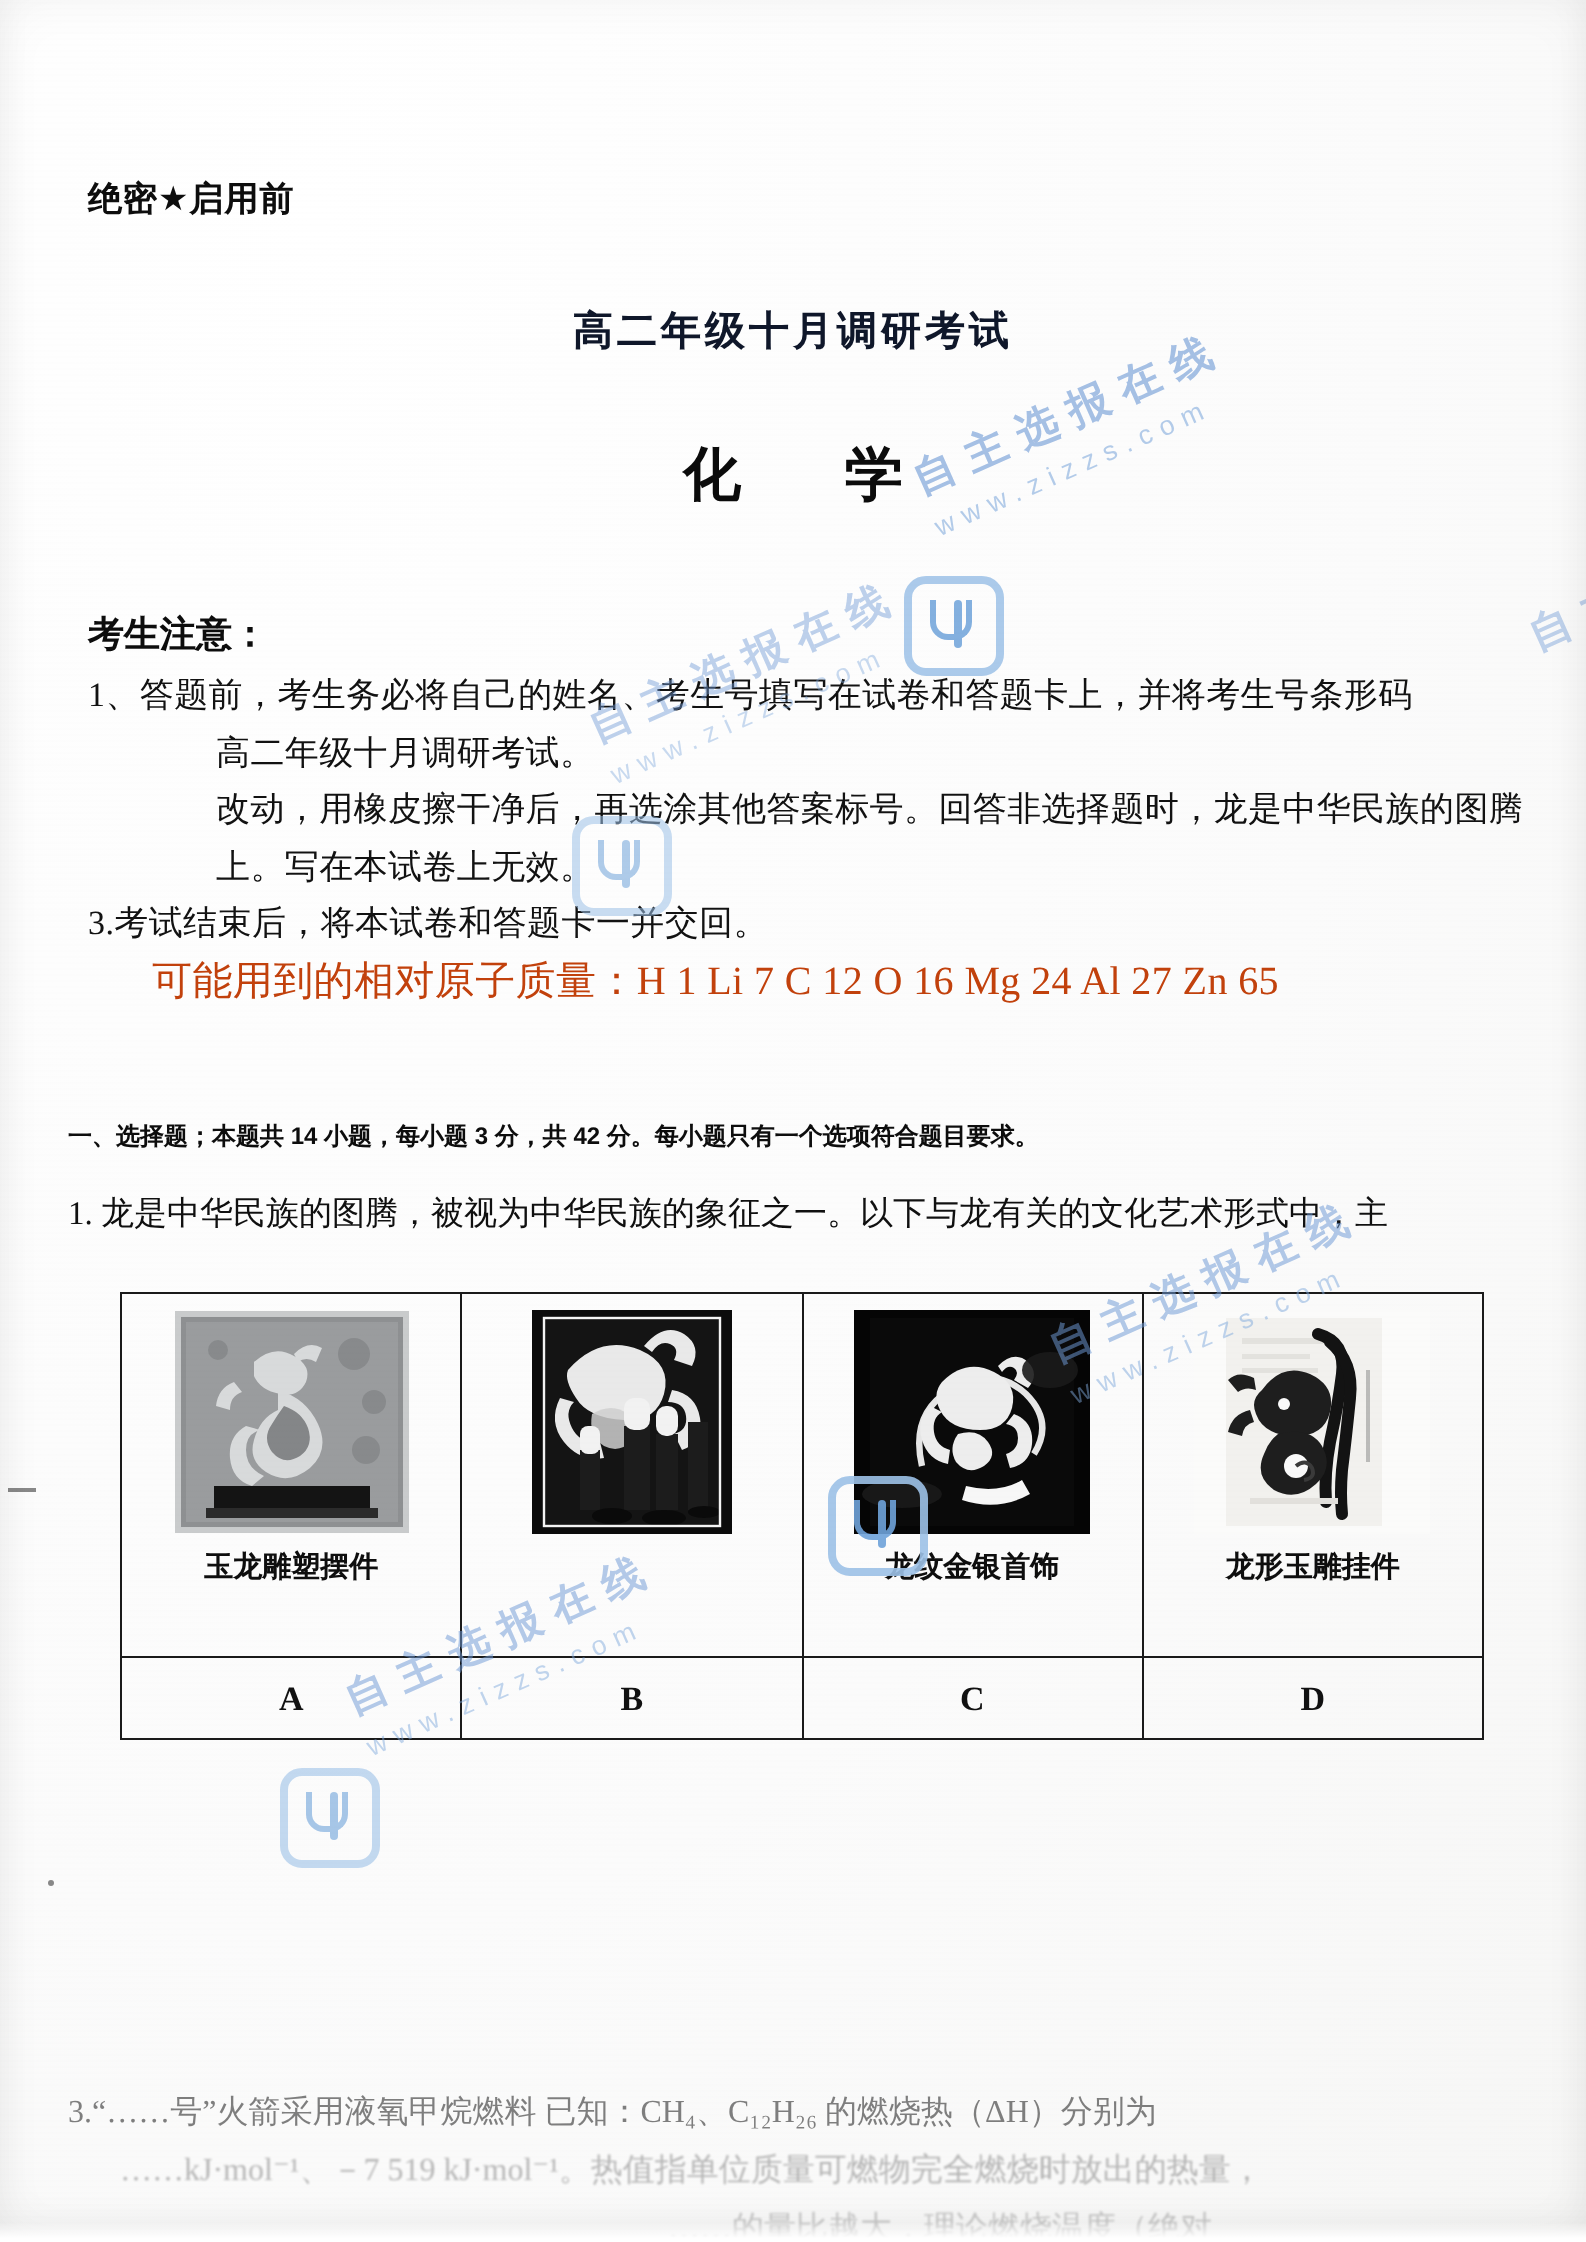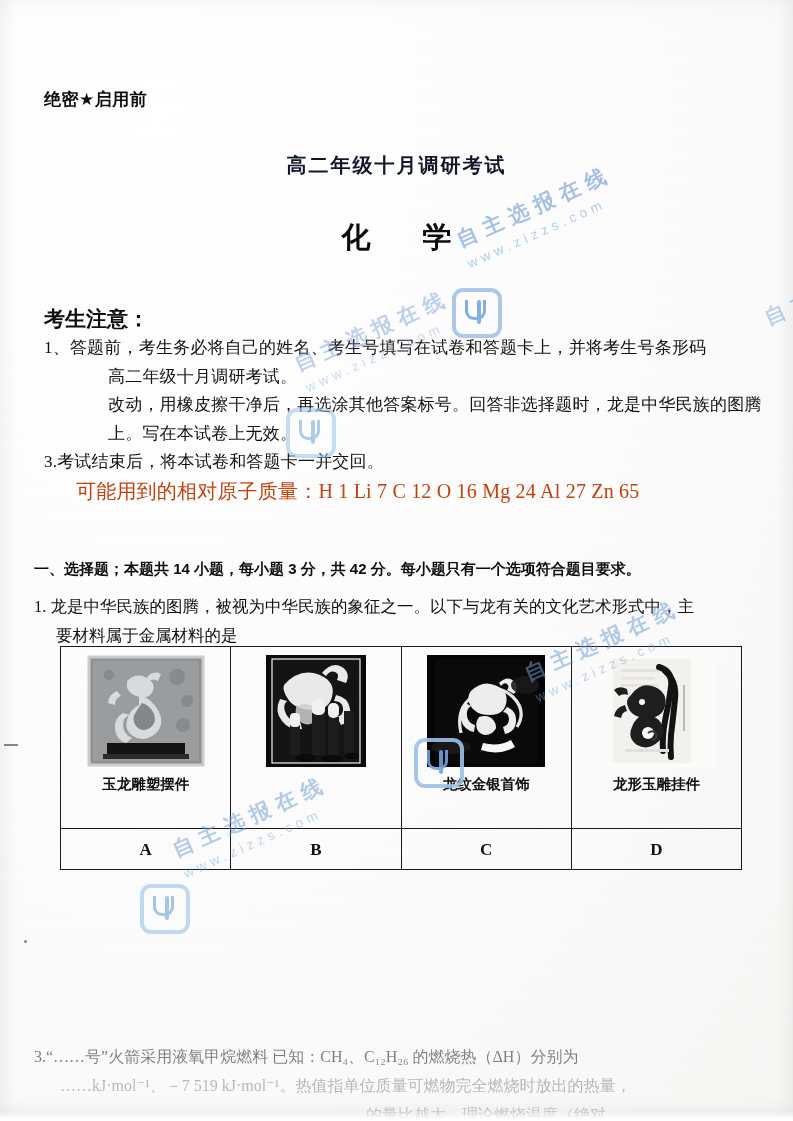--- a/index.html
+++ b/index.html
@@ -42,41 +42,41 @@
   .title-sub{
     position:absolute;left:0;right:0;top:218px;text-align:center;
     font-family:"Liberation Sans","DejaVu Sans",sans-serif;
     font-weight:bold;font-size:29px;letter-spacing:22px;
     text-indent:22px;color:#0b0b0b;
   }
 
   .notice-head{
     position:absolute;left:44px;top:305px;
     font-family:"Liberation Sans","DejaVu Sans",sans-serif;
-    font-weight:bold;font-size:21px;color:#0d0d0d;
+    font-weight:bold;font-size:18px;color:#0d0d0d;
   }
   .notice-list{
     position:absolute;left:44px;top:334px;width:742px;
   }
   .notice-item{
     font-size:17px;line-height:28.5px;color:#121212;
     padding-left:32px;text-indent:-32px;margin-bottom:0;
     letter-spacing:.2px;
     white-space:nowrap;
   }
   .notice-item .cont{display:block;text-indent:0;padding-left:32px;white-space:nowrap;}
   .atomic{
     font-size:20px;line-height:28.5px;color:#c2410c;padding-left:32px;
     letter-spacing:.2px;white-space:nowrap;
   }
 
   .sect-head{
     position:absolute;left:34px;top:560px;
     font-family:"Liberation Sans","DejaVu Sans",sans-serif;
-    font-weight:bold;font-size:15px;color:#0d0d0d;white-space:nowrap;
+    font-weight:bold;font-size:12px;color:#0d0d0d;white-space:nowrap;
   }
   .q1{
     position:absolute;left:34px;top:592px;width:760px;
     font-size:16.5px;line-height:29px;color:#101010;
   }
   .q1 .l1{white-space:nowrap;}
   .q1 .l2{padding-left:22px;}
 
   
   .opt-table{
@@ -191,21 +191,20 @@
     <div class="notice-item">
       <span>3.考试结束后，将本试卷和答题卡一并交回。</span>
     </div>
     <div class="atomic">可能用到的相对原子质量：H 1   Li 7   C 12   O 16   Mg 24   Al 27   Zn 65</div>
   </div>
 
   <div class="sect-head">一、选择题；本题共 14 小题，每小题 3 分，共 42 分。每小题只有一个选项符合题目要求。</div>
 
   <div class="q1">
     <div class="l1">1. 龙是中华民族的图腾，被视为中华民族的象征之一。以下与龙有关的文化艺术形式中，主</div>
-    <div class="l2">要材料属于金属材料的是</div>
   </div>
 
   <div class="opt-table">
     <div class="opt-row-top">
 
       <div class="opt-cell">
         <div class="thumb">
           <svg viewBox="0 0 118 112" preserveAspectRatio="none" aria-hidden="true">
             <rect x="2" y="2" width="114" height="108" fill="#8e9092"></rect>
             <rect x="2" y="2" width="114" height="108" fill="none" stroke="#c9cbcc" stroke-width="3"></rect>

